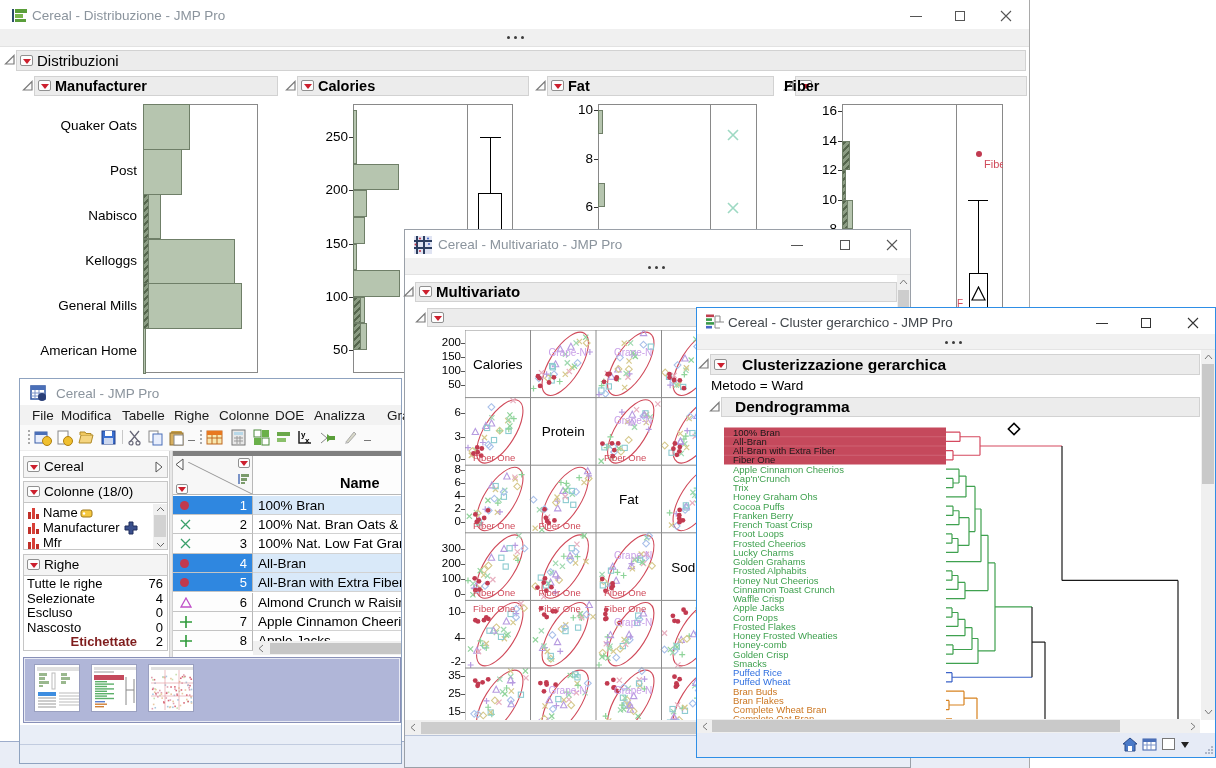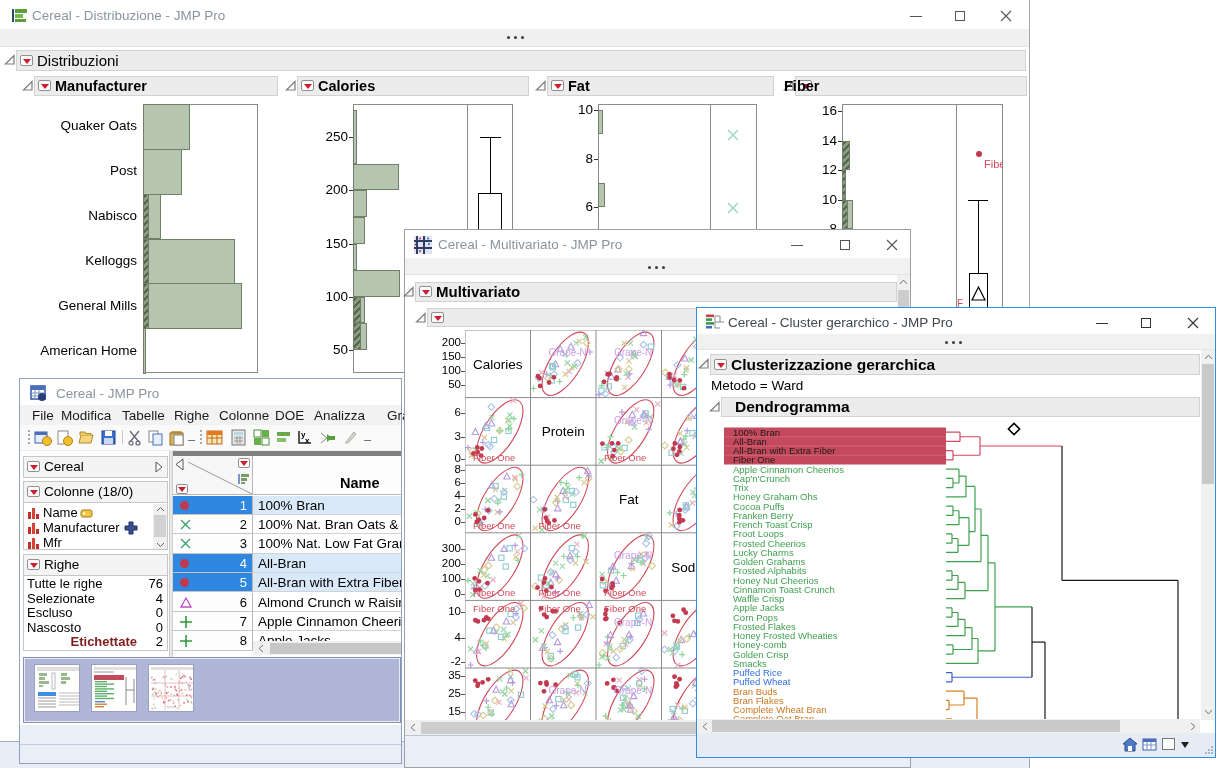--- a/index.html
+++ b/index.html
@@ -1337,21 +1337,21 @@
     <svg class="abs" style="left:507px;top:400px" width="9" height="8">
       <polyline points="1,2 4.5,6 8,2" fill="none" stroke="#777"></polyline>
     </svg>
     <div class="abs" style="left:505px;top:56px;width:12px;height:120px;background:#c9c9c9;"></div>
     <svg style="position:absolute;left:1px;top:50px" width="12" height="12">
       <polygon points="1.5,10 10,10 10,1.5" fill="#fcfcfc" stroke="#7c7c7c" stroke-width="1.2"></polygon>
     </svg>
     <div style="position:absolute;left:13px;top:46px;width:490px;height:21px;background:#ececec;border:1px solid #d2d2d2;"></div>
     <div style="position:absolute;left:17px;top:51px;width:13px;height:11px;background:#fdfdfd;border:1px solid #909090;border-radius:2px;"></div>
     <div style="position:absolute;left:19.5px;top:54.5px;width:0;height:0;border-left:4px solid transparent;border-right:4px solid transparent;border-top:5px solid #cc1f2d;"></div>
-    <div style="position:absolute;left:34px;top:46px;height:21px;line-height:21px;font-weight:bold;font-size:15.5px;color:#000;white-space:nowrap;">Clusterizzazione gerarchica</div>
+    <div style="position:absolute;left:45px;top:46px;height:21px;line-height:21px;font-weight:bold;font-size:15.5px;color:#000;white-space:nowrap;">Clusterizzazione gerarchica</div>
     <div style="position:absolute;left:14px;top:70px;width:150px;text-align:left;font-size:13.5px;line-height:15.5px;color:#000;font-weight:normal;white-space:nowrap;">Metodo = Ward</div>
     <svg style="position:absolute;left:12px;top:93px" width="12" height="12">
       <polygon points="1.5,10 10,10 10,1.5" fill="#fcfcfc" stroke="#7c7c7c" stroke-width="1.2"></polygon>
     </svg>
     <div style="position:absolute;left:24px;top:89px;width:479px;height:20px;background:#ececec;border:1px solid #d2d2d2;"></div>
     <div style="position:absolute;left:38px;top:89px;height:20px;line-height:20px;font-weight:bold;font-size:15.5px;color:#000;white-space:nowrap;">Dendrogramma</div>
 </div>
 <svg class="abs" style="left:697px;top:420px" width="519" height="299">
     <rect x="27" y="7.5" width="222" height="37.0" fill="#c5495c"></rect>
     <line x1="27" y1="16.75" x2="249" y2="16.75" stroke="#d2697a" stroke-width="0.8"></line>

